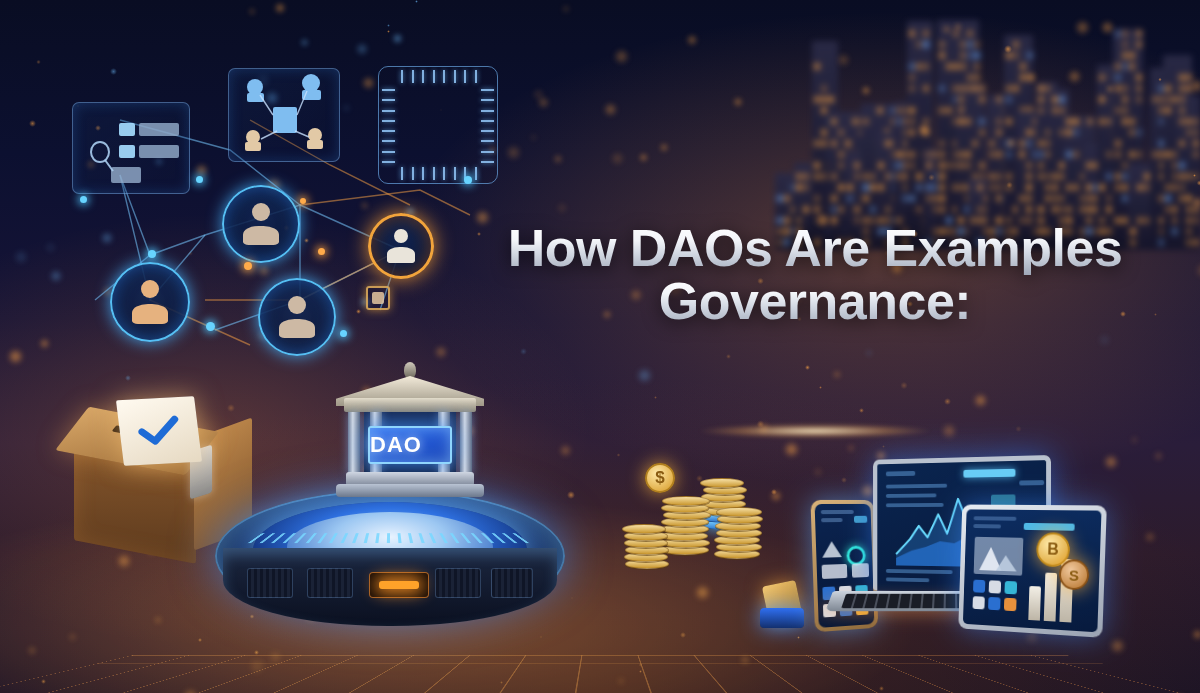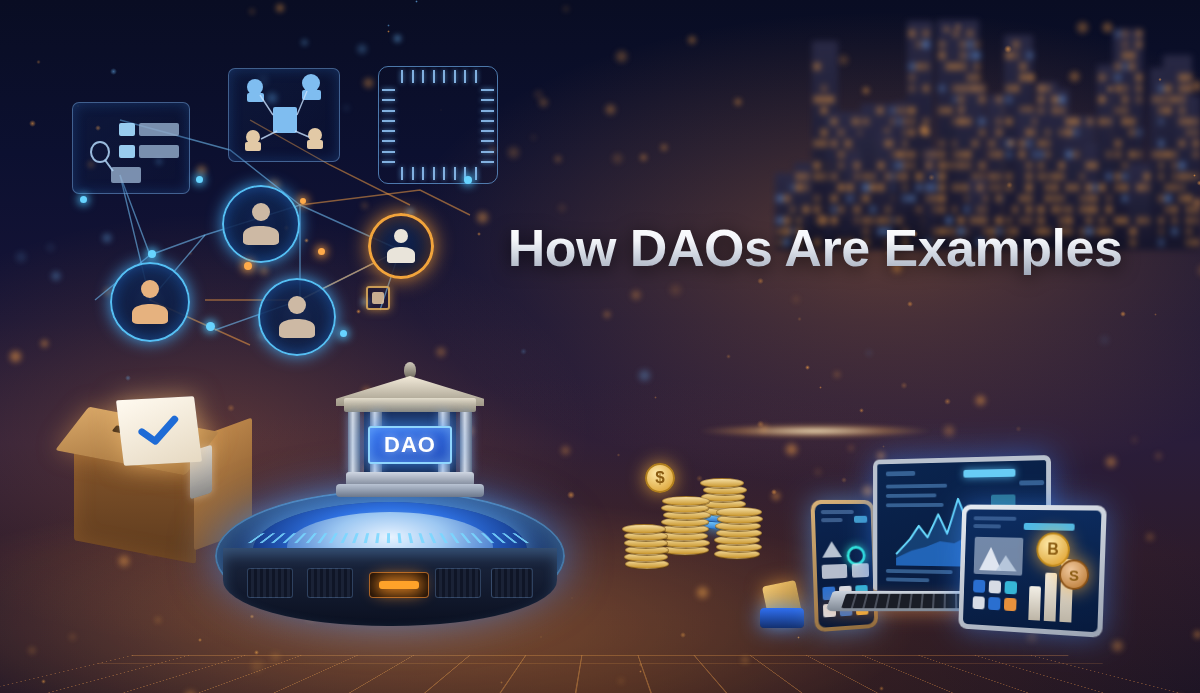--- a/index.html
+++ b/index.html
@@ -140,21 +140,21 @@
   .t-finial { position:absolute; left:74px; top:14px; width:12px; height:16px; border-radius:50% 50% 40% 40%;
     background:linear-gradient(180deg,#cfc9ba,#6e6a5e); }
   .t-col { position:absolute; top:64px; width:12px; height:62px;
     background:linear-gradient(90deg,#6d7d98,#d4dbe6 40%,#5c6a83);
     box-shadow:0 0 10px rgba(140,190,255,.5); }
   .t-back { position:absolute; left:34px; top:64px; width:92px; height:62px;
     background:linear-gradient(180deg,#14254e,#0b1634); }
   .t-sign { position:absolute; left:38px; top:78px; width:84px; height:38px; border-radius:3px;
     background:linear-gradient(160deg,#2f6ff0,#1b46b8); border:2px solid rgba(150,220,255,.95);
     box-shadow:0 0 24px rgba(70,150,255,.95), inset 0 0 14px rgba(150,210,255,.55);
-    display:flex; align-items:center; justify-content:center; }
+    display:flex; align-items:center; }
   .t-sign span { font-size:22px; font-weight:700; color:#fff; letter-spacing:1px;
     text-shadow:0 0 10px rgba(200,230,255,.95); }
   .t-base { position:absolute; left:16px; top:124px; width:128px; height:14px;
     background:linear-gradient(180deg,#cfd6e2,#7d8799); border-radius:3px; }
   .t-base2 { position:absolute; left:6px; top:136px; width:148px; height:13px;
     background:linear-gradient(180deg,#b9c3d3,#6c788c); border-radius:4px; }
 
   
   .coinstack { position:absolute; }
   .coin { position:absolute; border-radius:50%;
@@ -1406,16 +1406,17 @@
         <span>B</span>
       </div>
       <div class="coin-float" style="left:100px;top:48px;width:30px;height:30px;font-size:15px;background:radial-gradient(circle at 38% 32%,#f0c79c,#b5732b);border-color:#8c5418;">
         <span>S</span>
       </div>
     </div>
   </div>
 
   <div class="headline">
     <div class="h-line">How DAOs Are Examples</div>
+    <div class="h-line">Governance:</div>
   </div>
   <div class="flare"></div>
 
 </div>
 
 </body></html>

